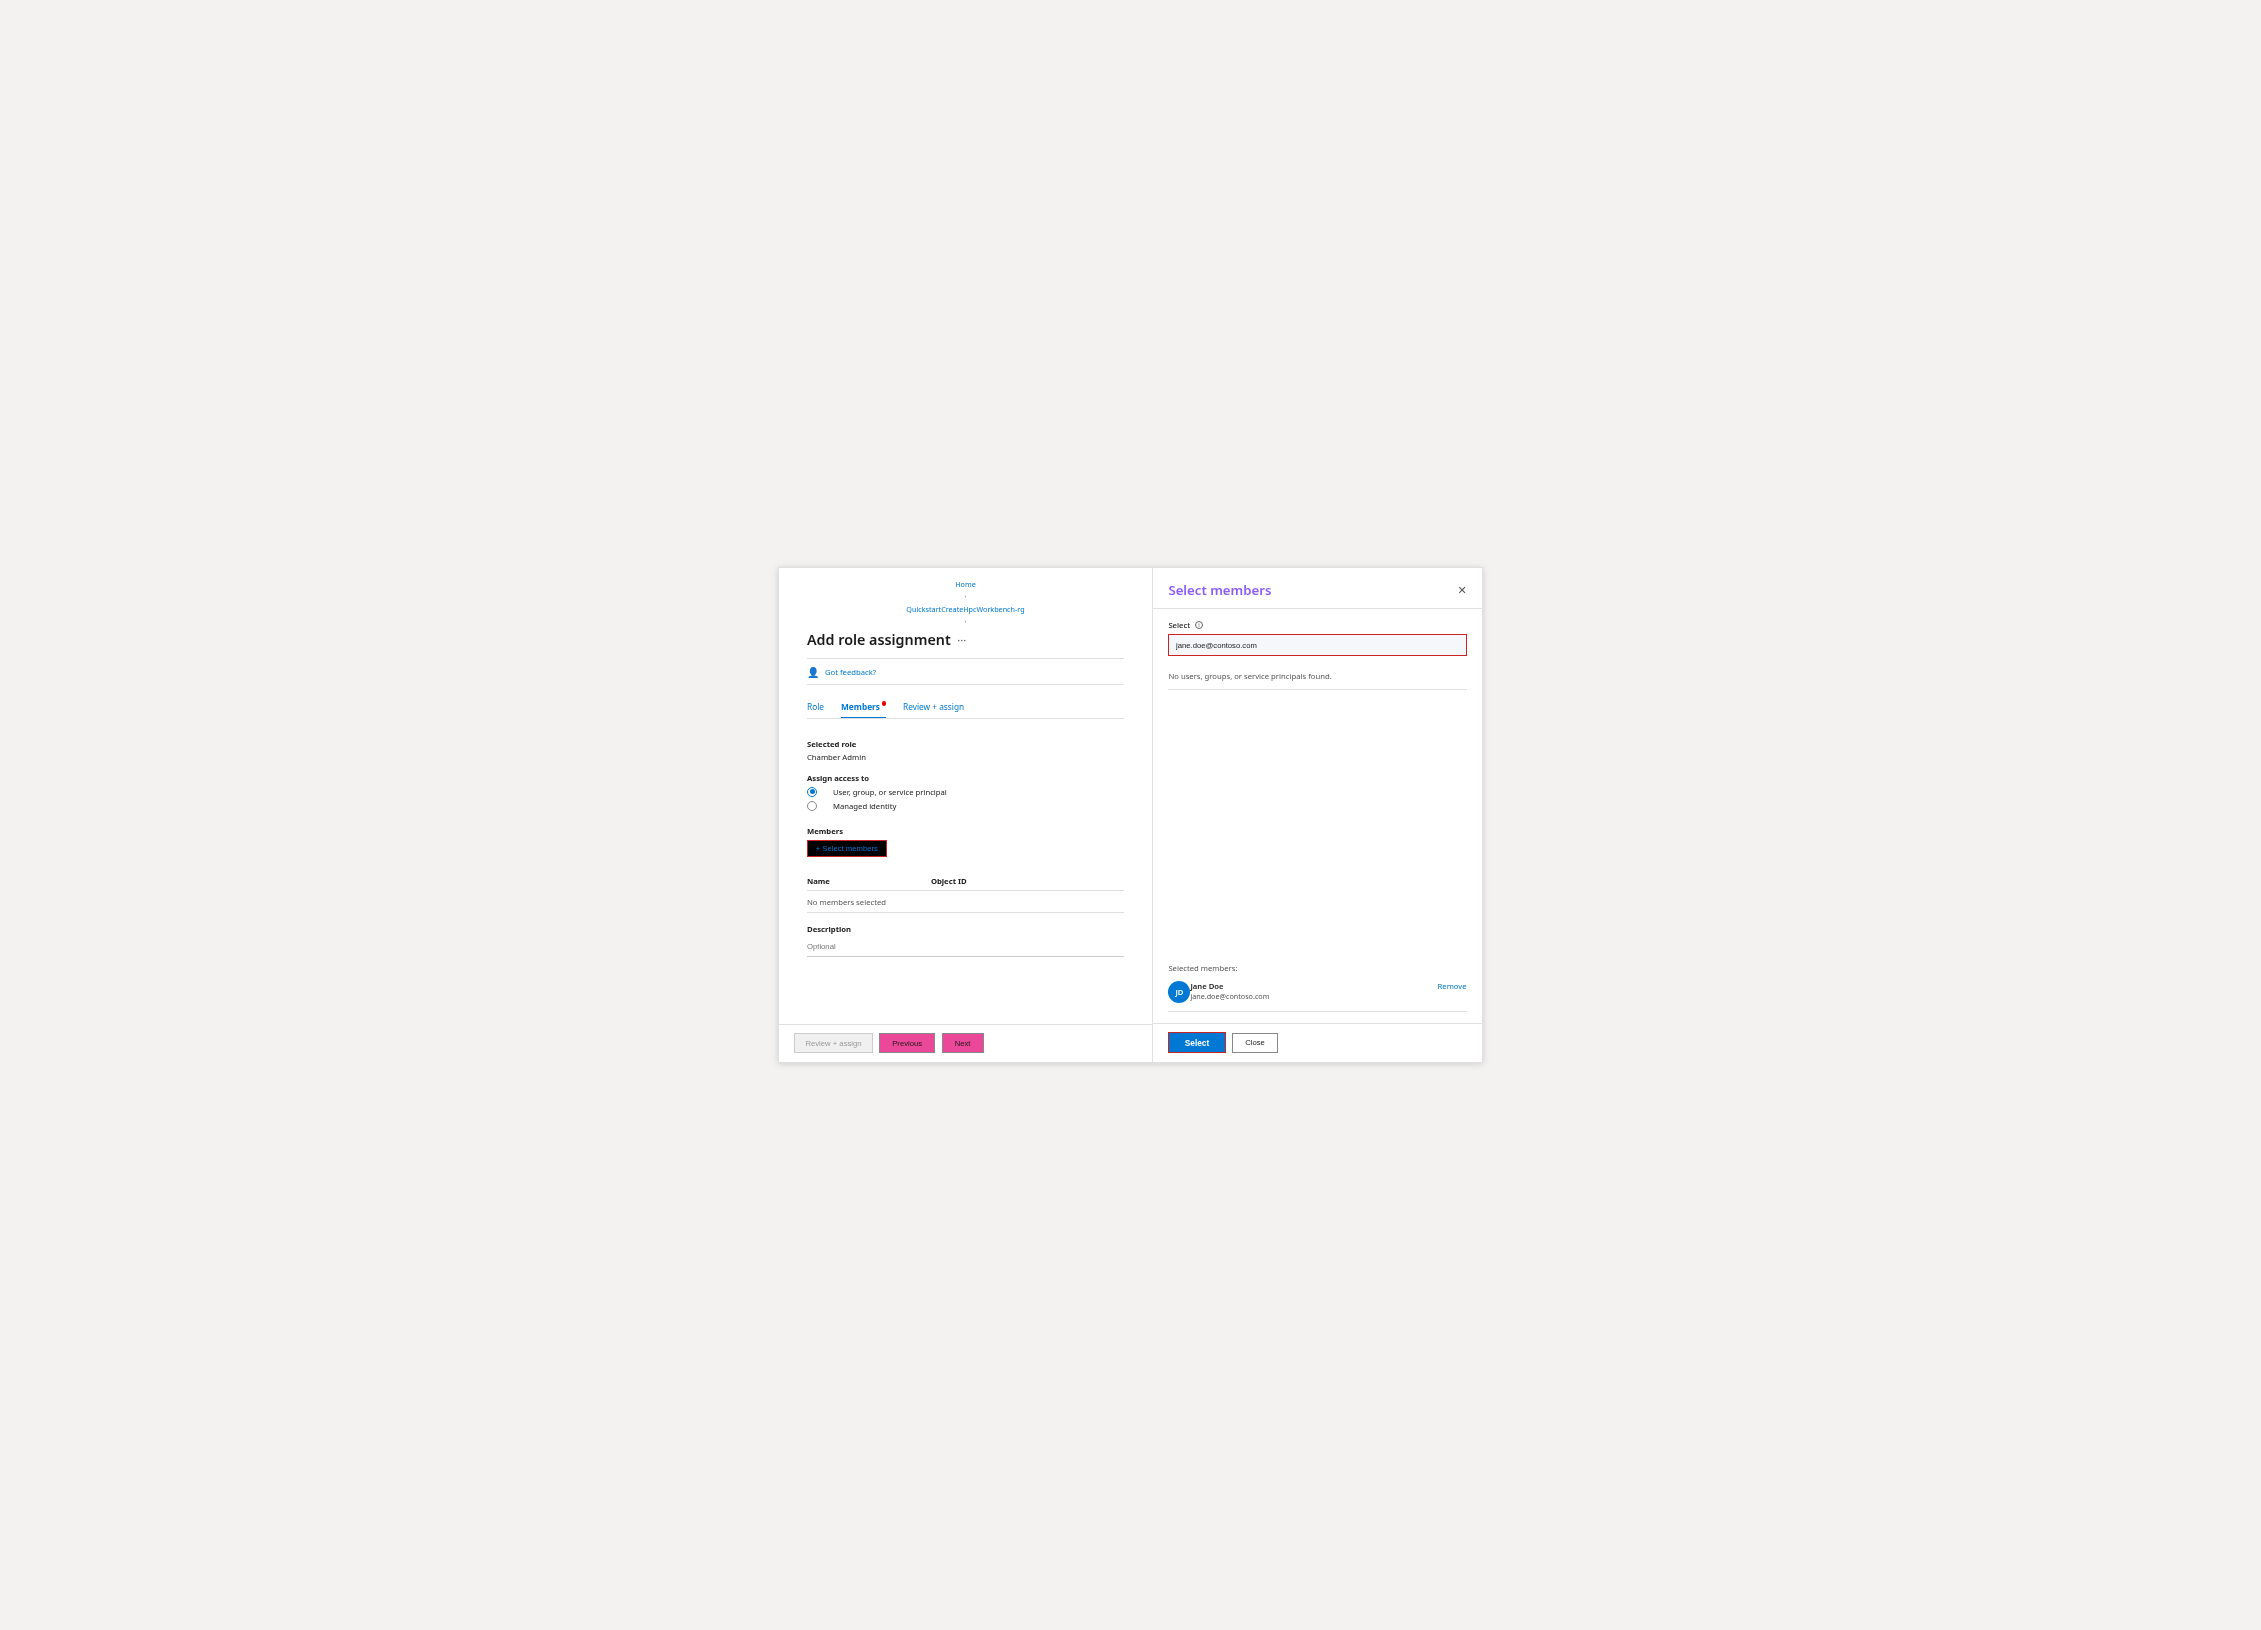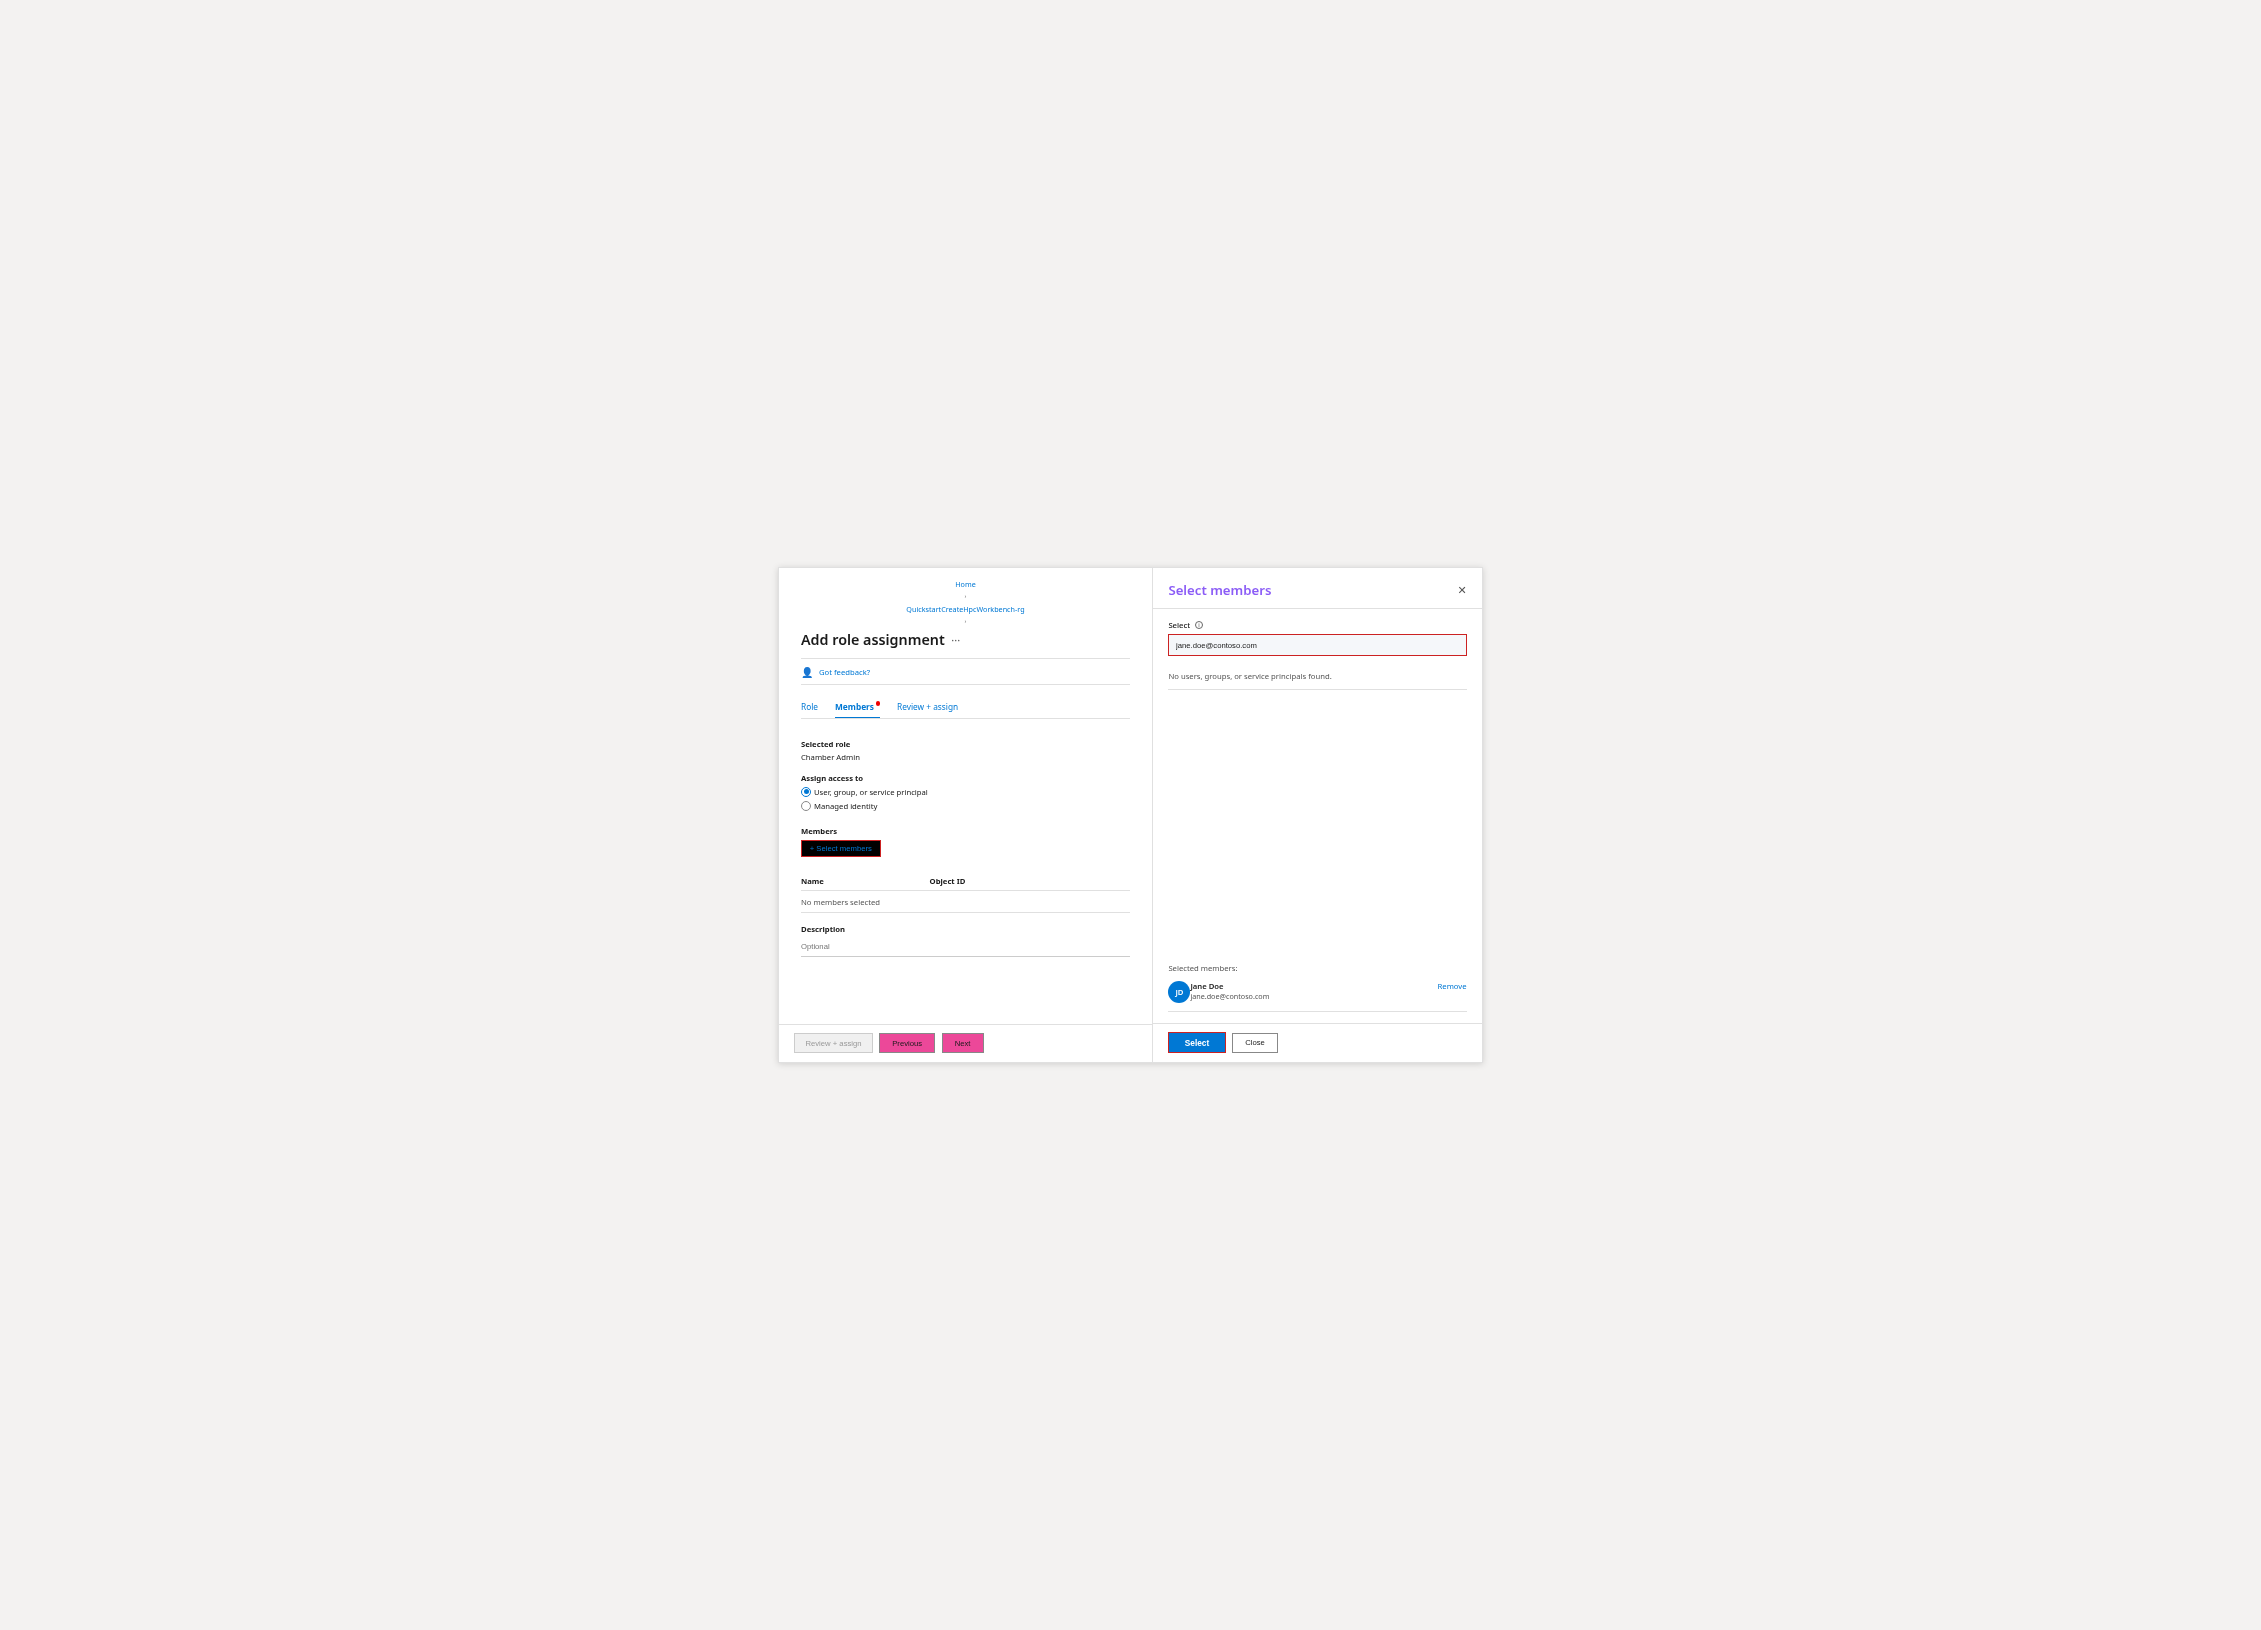--- a/index.html
+++ b/index.html
@@ -38,21 +38,21 @@
       flex-direction: column;
     }
     .breadcrumb a {
       color: #0078d4;
       text-decoration: none;
       cursor: pointer;
     }
     .breadcrumb .chevron { color: #666; font-size: 6px; }
 
     .left-content {
-      padding: 0 22px;
+      padding: 0 28px;
       flex: 1;
       display: flex;
       flex-direction: column;
     }
     .page-header {
       display: flex;
       align-items: center;
       gap: 6.6px;
       margin-bottom: 8.8px;
     }
@@ -126,21 +126,21 @@
     .section-value {
       font-size: 7.7px;
       color: #1a1a1a;
       margin-bottom: 11px;
     }
 
     .radio-group { margin-bottom: 11px; }
     .radio-item {
       display: flex;
       align-items: flex-end;
-      gap: 3px;
+      gap: 16px;
       margin-bottom: 4.4px;
       font-size: 7.7px;
       color: #1a1a1a;
     }
     .radio-circle {
       width: 10px;
       height: 10px;
       border-radius: 50%;
       border: 1.1px solid #0078d4;
       display: flex;

